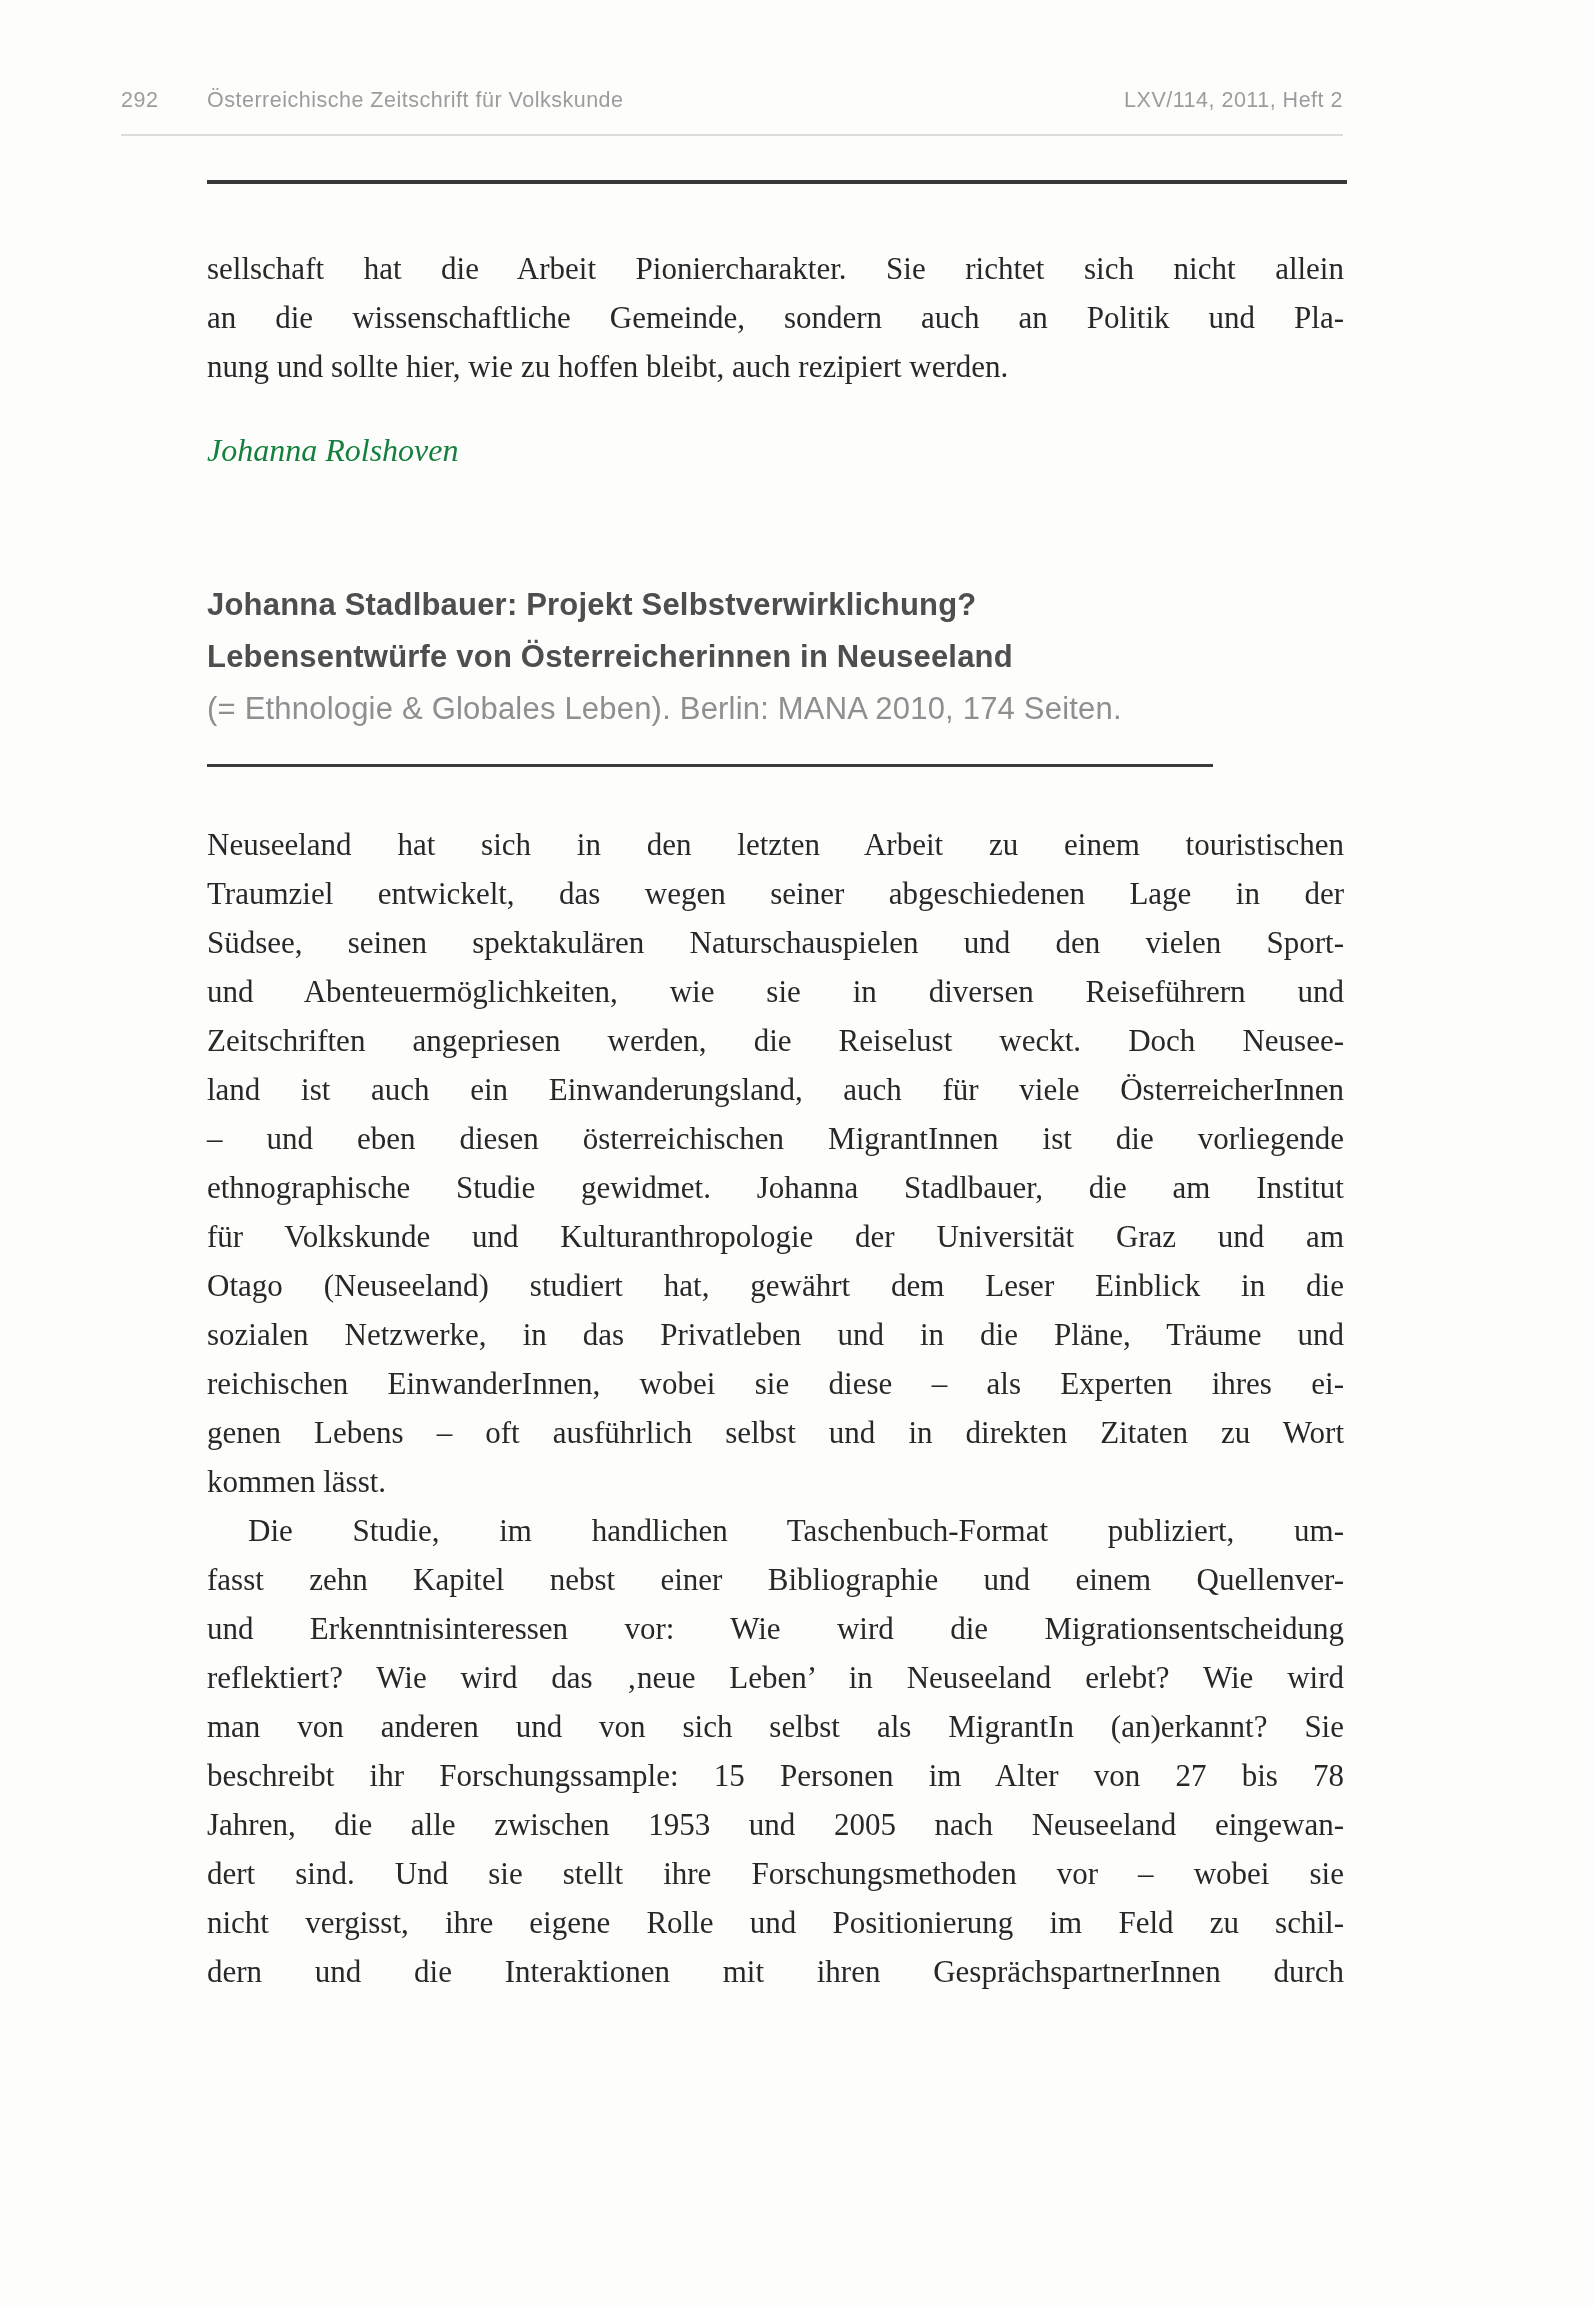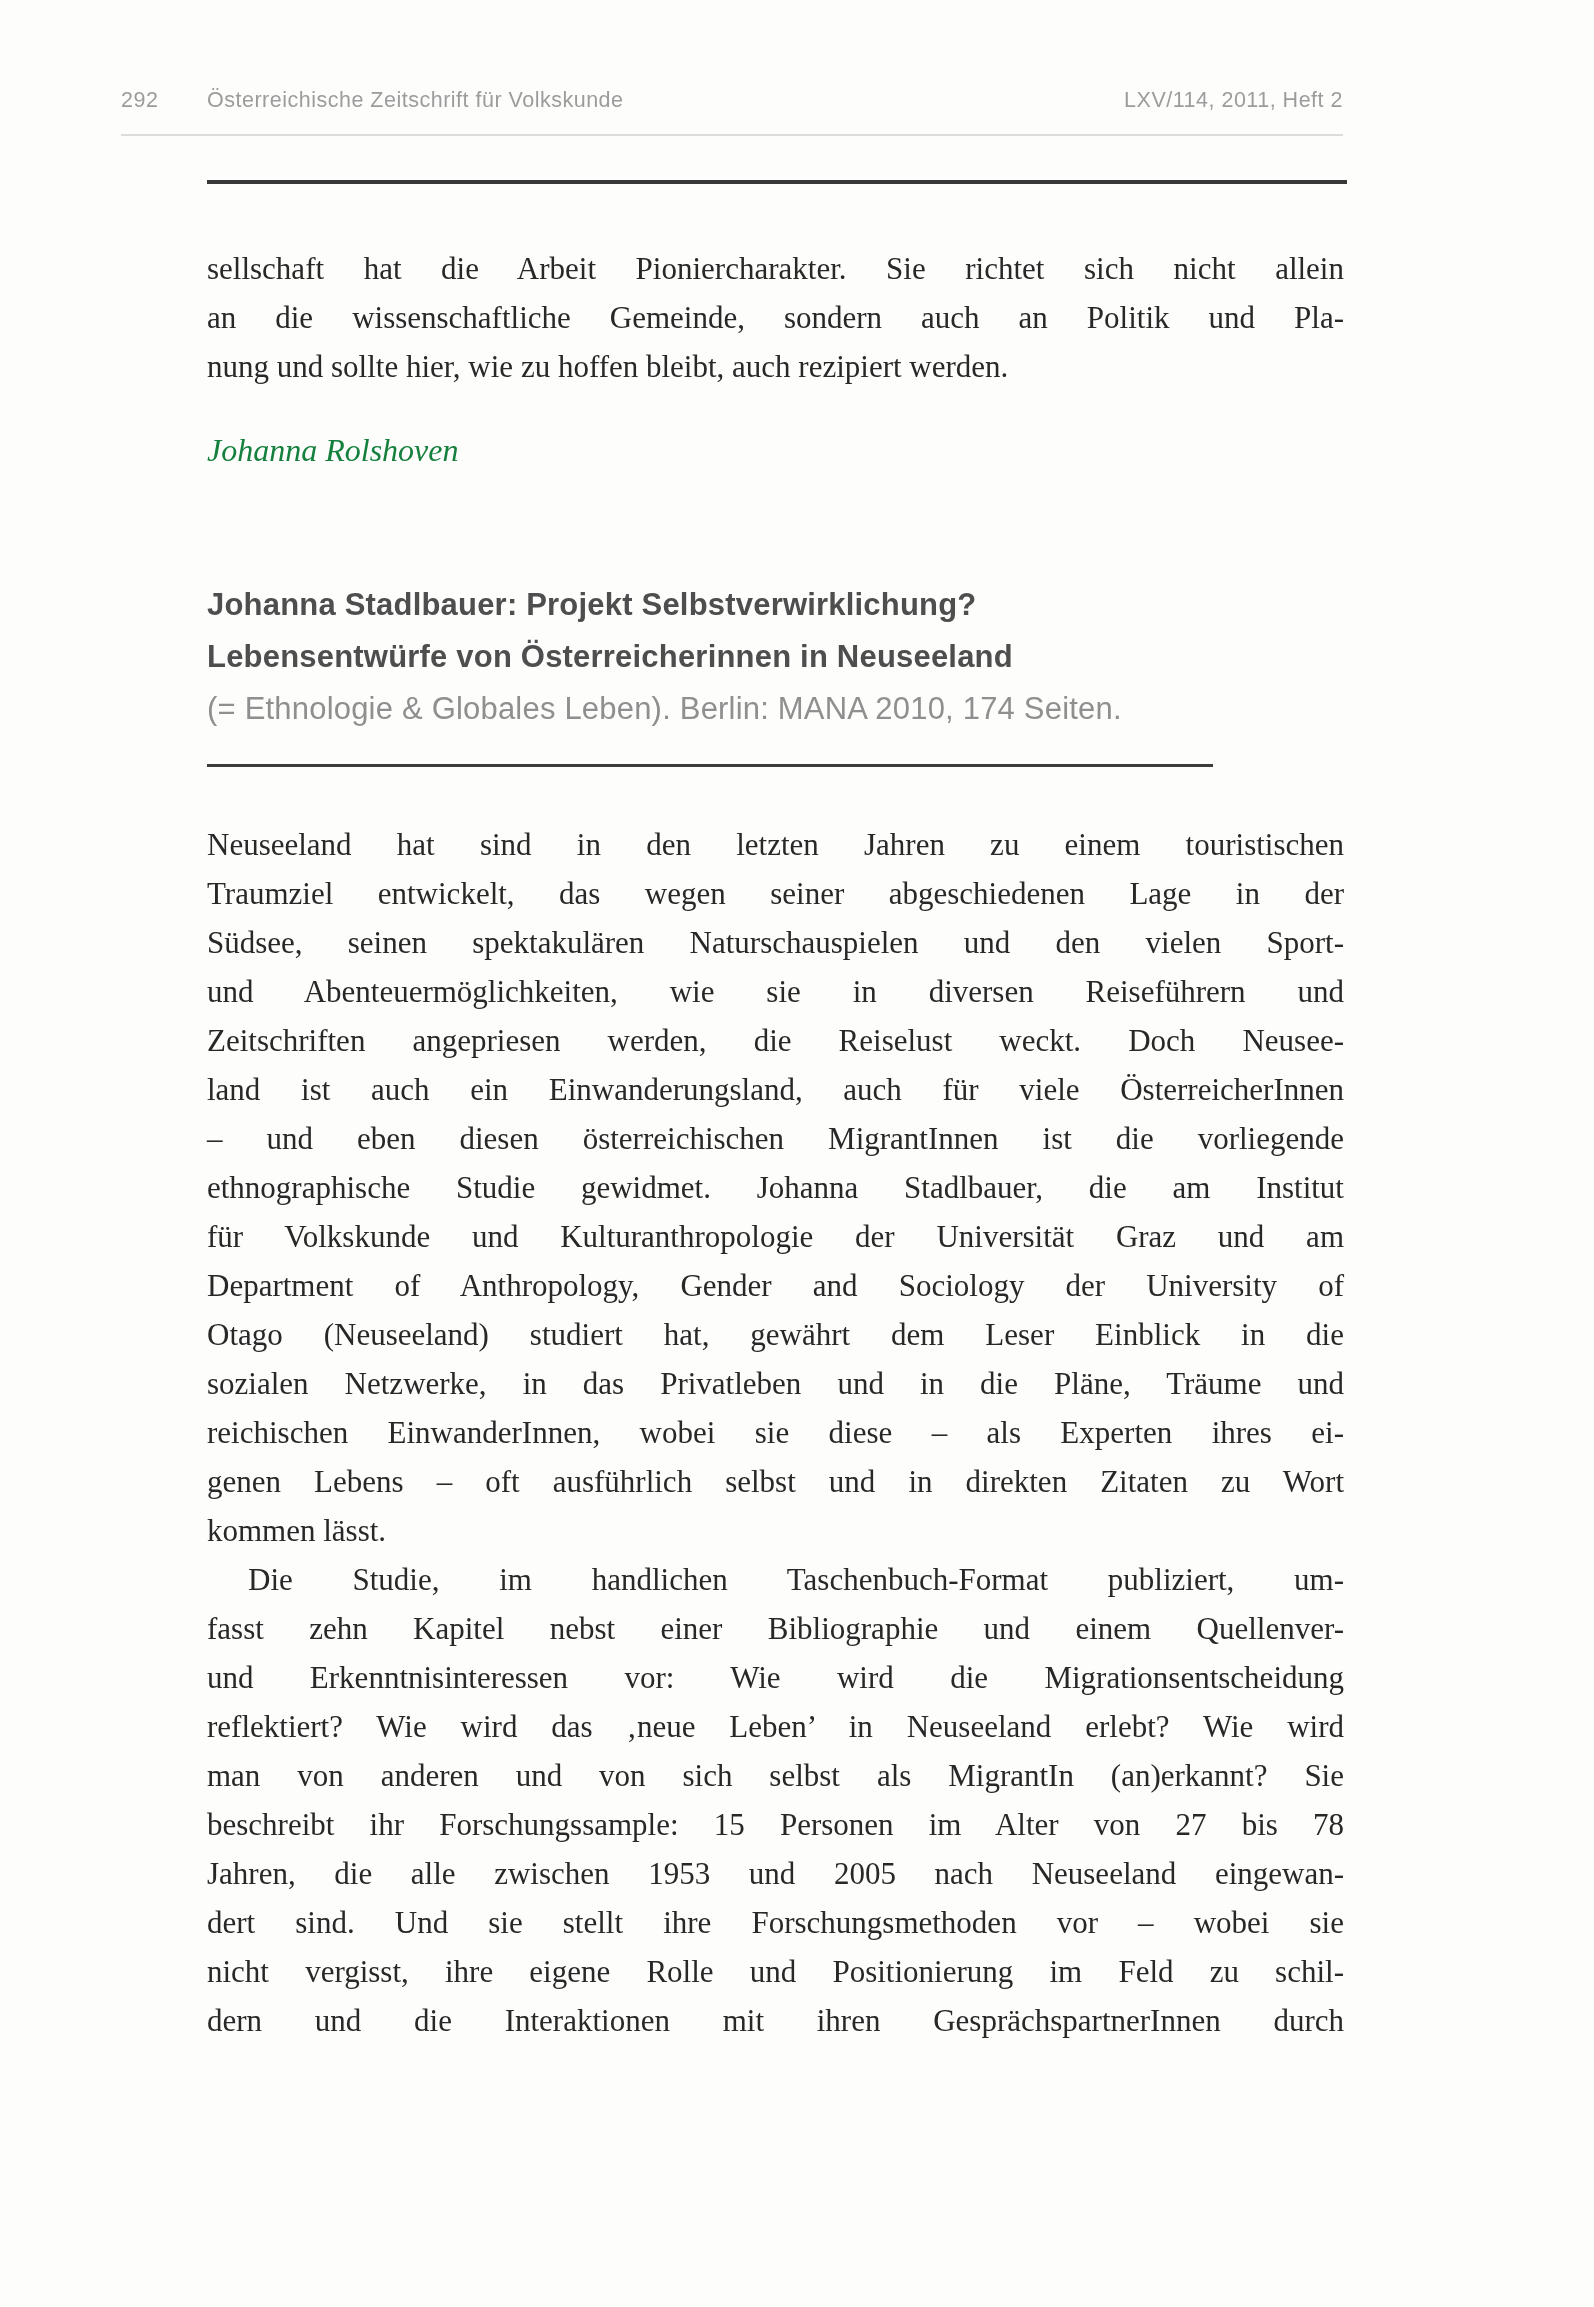--- a/index.html
+++ b/index.html
@@ -136,30 +136,29 @@
 
   <div class="book-heading">
     <div class="title-line">Johanna Stadlbauer: Projekt Selbstverwirklichung?</div>
     <div class="title-line">Lebensentwürfe von Österreicherinnen in Neuseeland</div>
     <div class="pub-line">(= Ethnologie &amp; Globales Leben). Berlin: MANA 2010, 174 Seiten.</div>
   </div>
   <div class="heading-rule"></div>
 
   <div class="serif-block review-body">
     <div>
-        <div class="pline">Neuseeland hat sind in den letzten Jahren zu einem touristischen</div>
+        <div class="pline">Neuseeland hat sich in den letzten Arbeit zu einem touristischen</div>
         <div class="pline">Traumziel entwickelt, das wegen seiner abgeschiedenen Lage in der</div>
         <div class="pline">Südsee, seinen spektakulären Naturschauspielen und den vielen Sport-</div>
         <div class="pline">und Abenteuermöglichkeiten, wie sie in diversen Reiseführern und</div>
         <div class="pline">Zeitschriften angepriesen werden, die Reiselust weckt. Doch Neusee-</div>
         <div class="pline">land ist auch ein Einwanderungsland, auch für viele ÖsterreicherInnen</div>
         <div class="pline">– und eben diesen österreichischen MigrantInnen ist die vorliegende</div>
         <div class="pline">ethnographische Studie gewidmet. Johanna Stadlbauer, die am Institut</div>
         <div class="pline">für Volkskunde und Kulturanthropologie der Universität Graz und am</div>
-        <div class="pline">Department of Anthropology, Gender and Sociology der University of</div>
         <div class="pline">Otago (Neuseeland) studiert hat, gewährt dem Leser Einblick in die</div>
         <div class="pline">sozialen Netzwerke, in das Privatleben und in die Pläne, Träume und</div>
         <div class="pline">reichischen EinwanderInnen, wobei sie diese – als Experten ihres ei-</div>
         <div class="pline">genen Lebens – oft ausführlich selbst und in direkten Zitaten zu Wort</div>
         <div class="pline pend">kommen lässt.</div>
       </div>
     <div>
         <div class="pline indent">Die Studie, im handlichen Taschenbuch-Format publiziert, um-</div>
         <div class="pline">fasst zehn Kapitel nebst einer Bibliographie und einem Quellenver-</div>
         <div class="pline">und Erkenntnisinteressen vor: Wie wird die Migrationsentscheidung</div>

